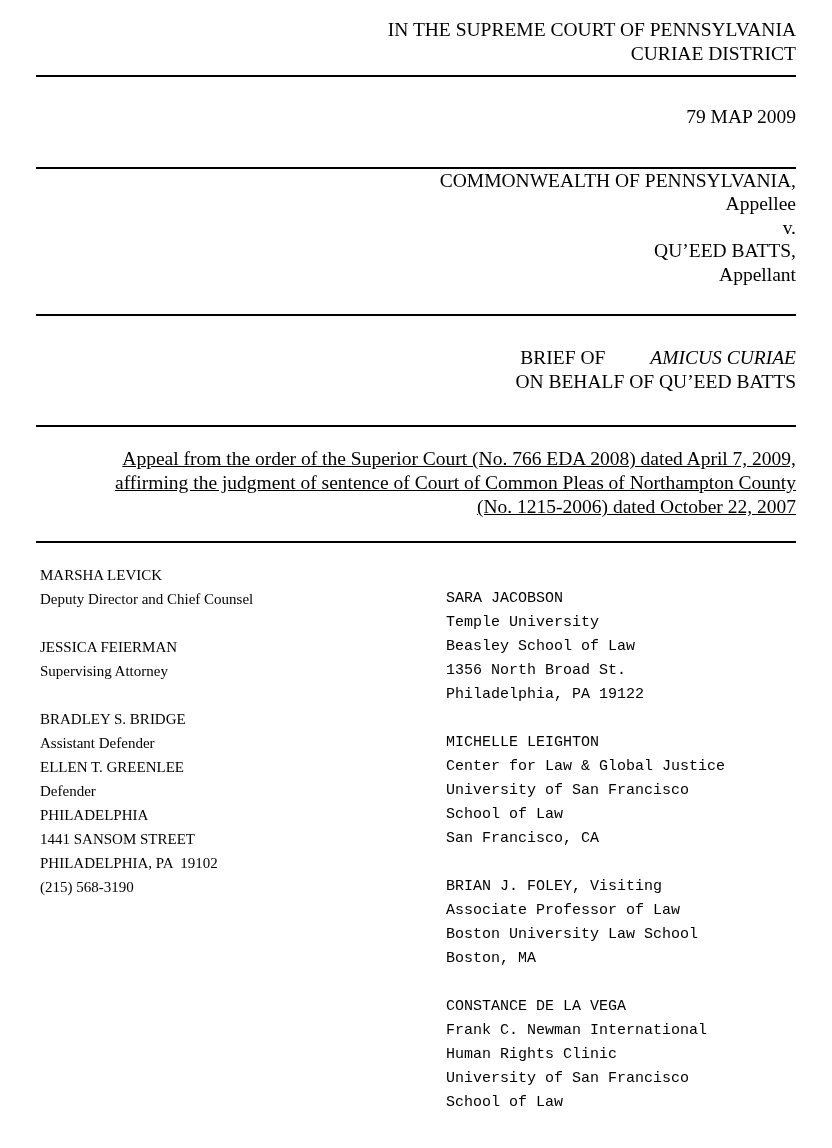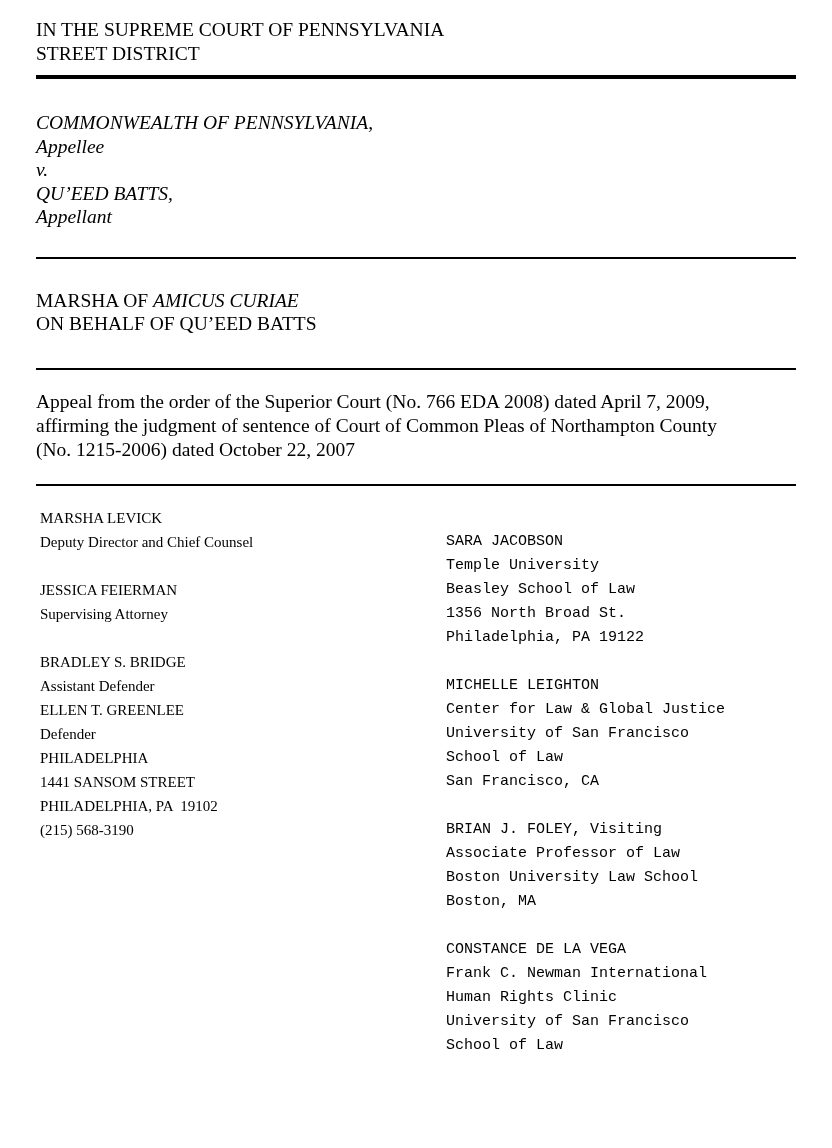--- a/index.html
+++ b/index.html
@@ -23,62 +23,62 @@
   .rule {
     height: 0;
     border: 0;
     border-top: 2px solid #000000;
     margin: 0;
   }
   .band {
     margin: 0 36px;
   }
   .centered {
-    text-align: left;
+    text-align: right;
     font-size: 19.5px;
     line-height: 23.5px;
   }
 
   
   .sec-court {
     padding-top: 18px;
     padding-bottom: 10px;
   }
 
   
   .sec-docket {
     padding-top: 28px;
     padding-bottom: 38px;
   }
 
   
   .sec-caption {
-    padding-top: 32px;
     padding-bottom: 28px;
-    font-style: italic;
   }
   .sec-caption .party {
     font-size: 19.5px;
   }
 
   
   .sec-title {
     padding-top: 30px;
     padding-bottom: 32px;
   }
   .sec-title .ital {
     font-style: italic;
+    margin-left: 40px;
   }
 
   
   .sec-appeal {
     padding-top: 20px;
     padding-bottom: 22px;
     font-size: 19.5px;
     line-height: 24px;
+    text-decoration: underline;
   }
 
   
   .counsel {
     position: relative;
     margin-top: 20px;
     padding-left: 40px;
     padding-right: 20px;
   }
   .col-wrap {
@@ -102,37 +102,40 @@
     white-space: pre;
   }
 </style>
 </head>
 <body>
 
 <div class="page">
 
   <div class="band sec-court centered">
     <div class="line">IN THE SUPREME COURT OF PENNSYLVANIA</div>
-    <div class="line">STREET DISTRICT</div>
-  </div>
-  <hr class="rule band">
-
+    <div class="line">CURIAE DISTRICT</div>
+  </div>
+  <hr class="rule band">
+
+  <div class="band sec-docket centered">
+    <div class="line">79 MAP 2009</div>
+  </div>
   <hr class="rule band">
 
   <div class="band sec-caption centered">
     <div class="line party">COMMONWEALTH OF PENNSYLVANIA,</div>
     <div class="line">Appellee</div>
     <div class="line">v.</div>
     <div class="line party">QU’EED BATTS,</div>
     <div class="line">Appellant</div>
   </div>
   <hr class="rule band">
 
   <div class="band sec-title centered">
-    <div class="line"><span>MARSHA OF </span><span class="ital">AMICUS CURIAE</span></div>
+    <div class="line"><span>BRIEF OF </span><span class="ital">AMICUS CURIAE</span></div>
     <div class="line">ON BEHALF OF QU’EED BATTS</div>
   </div>
   <hr class="rule band">
 
   <div class="band sec-appeal centered">
     <div class="line">Appeal from the order of the Superior Court (No. 766 EDA 2008) dated April 7, 2009,</div>
     <div class="line">affirming the judgment of sentence of Court of Common Pleas of Northampton County</div>
     <div class="line">(No. 1215-2006) dated October 22, 2007</div>
   </div>
   <hr class="rule band">

